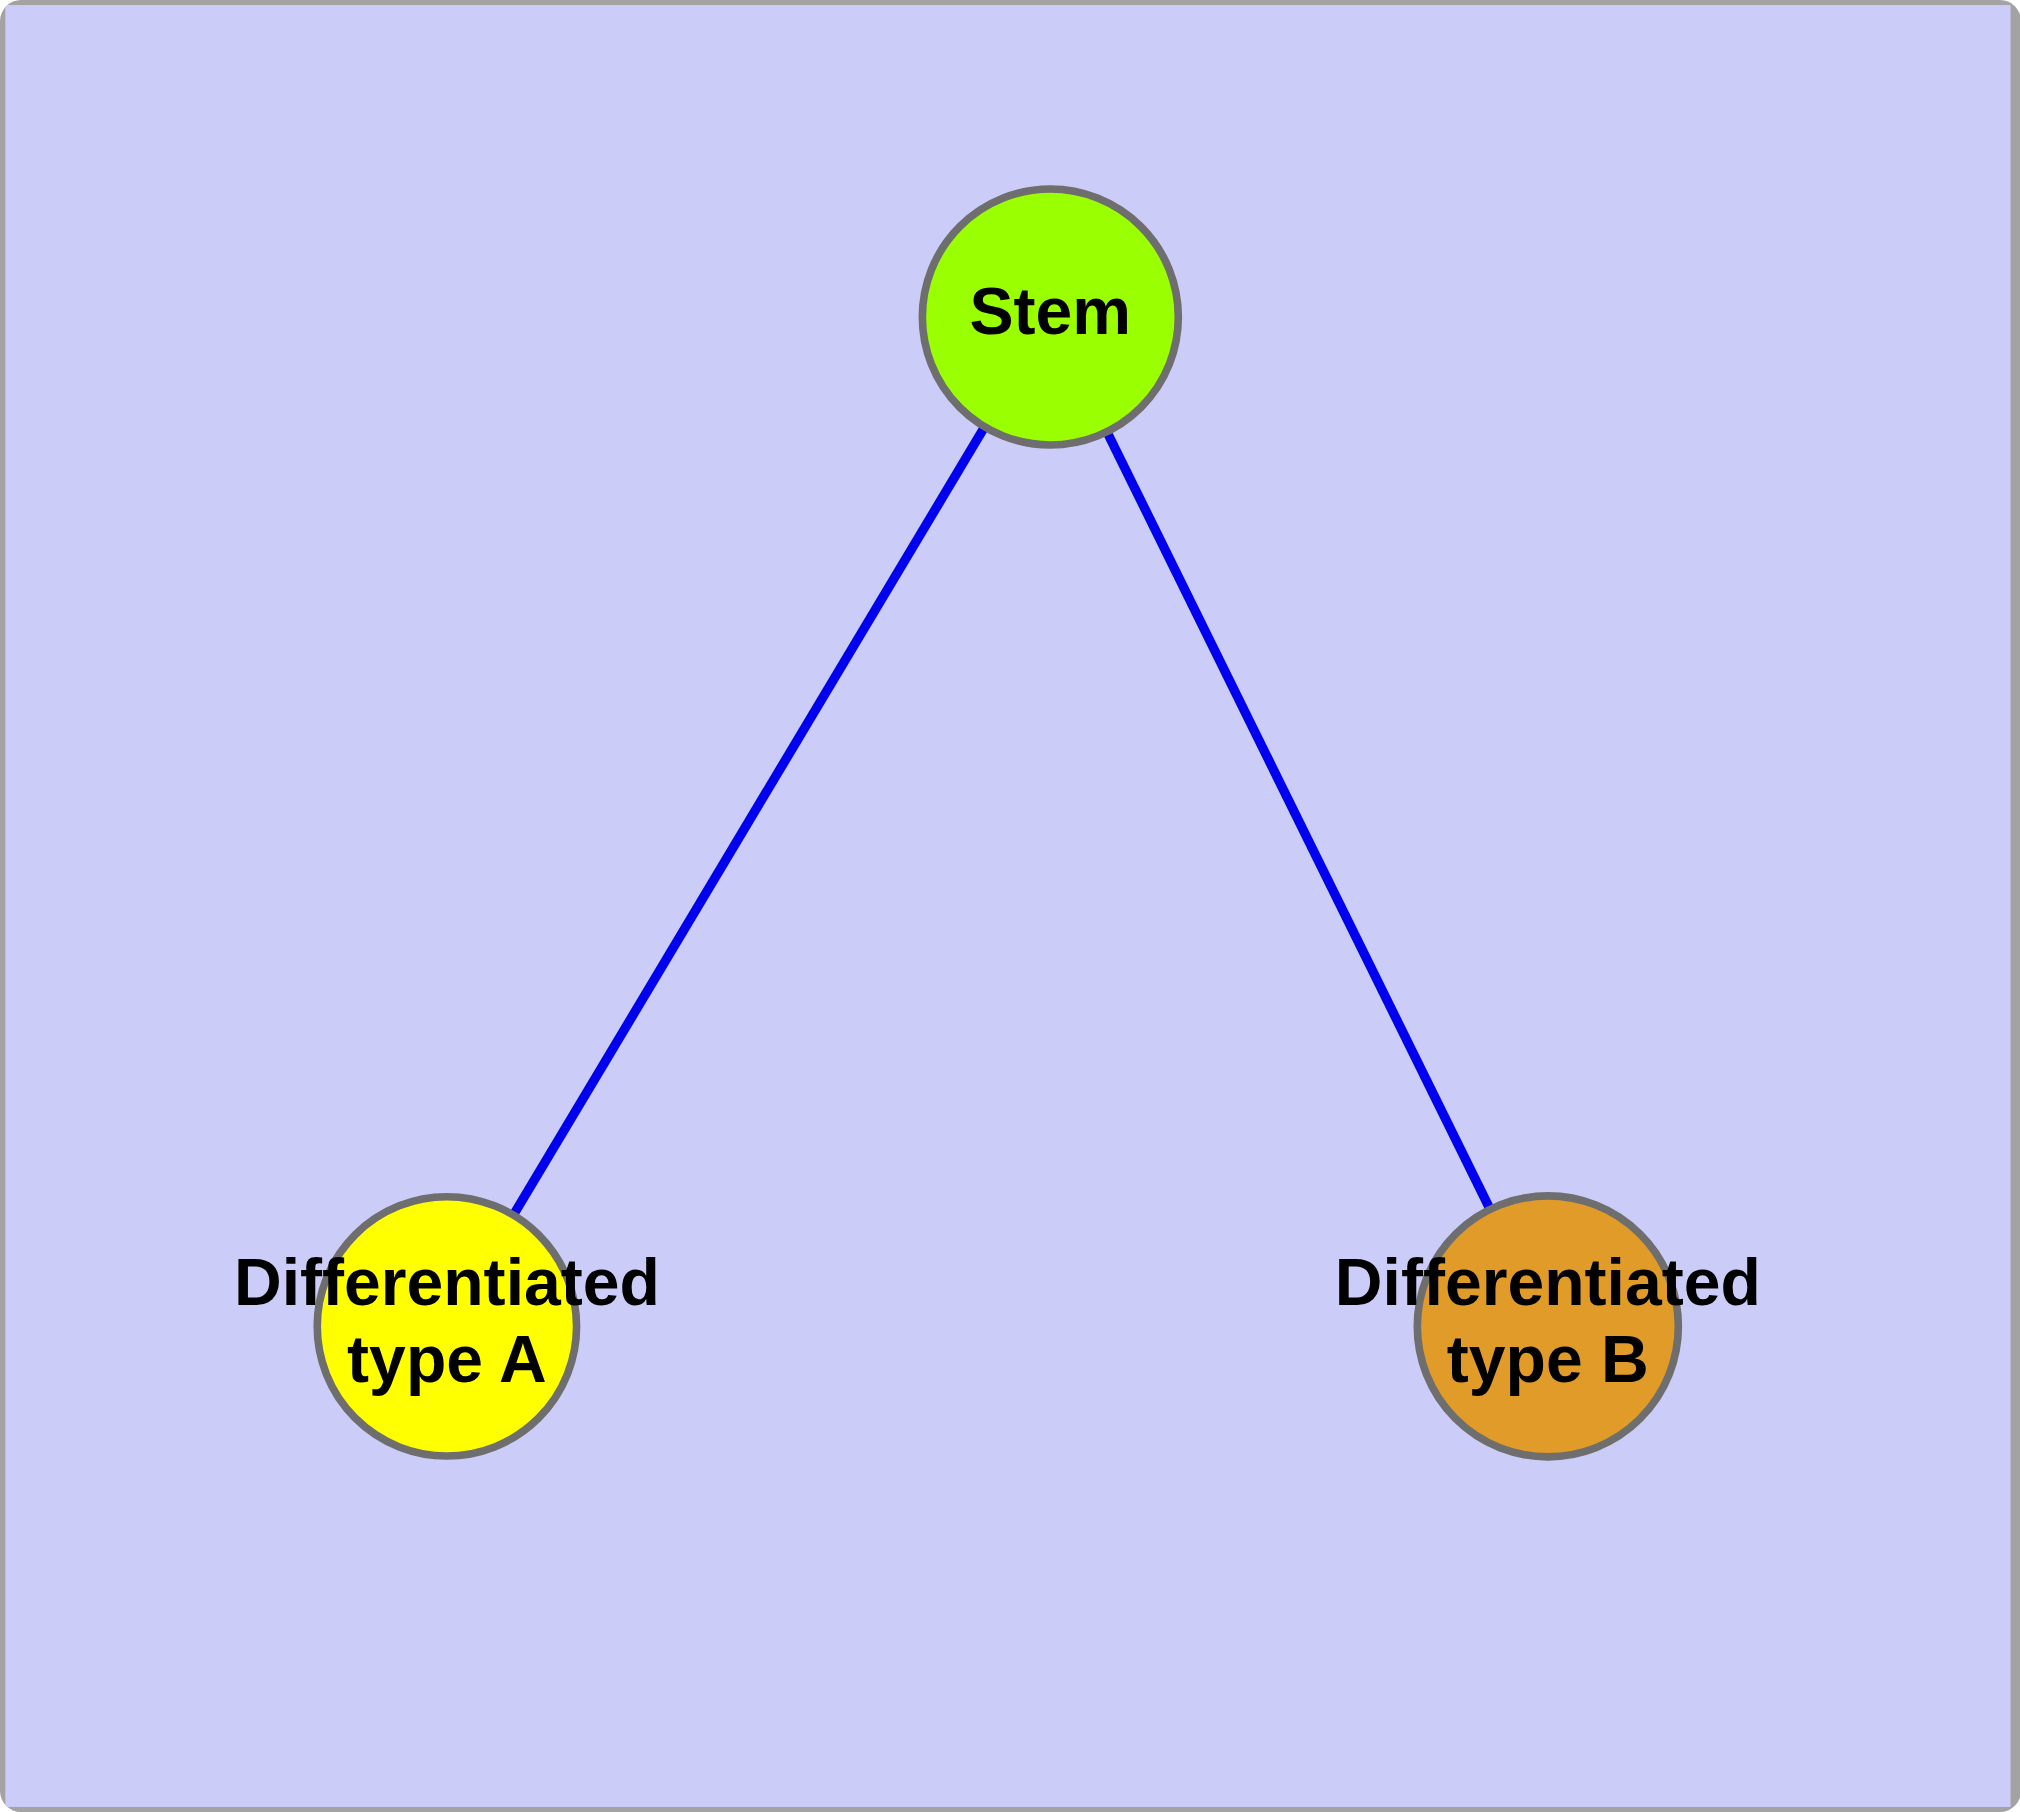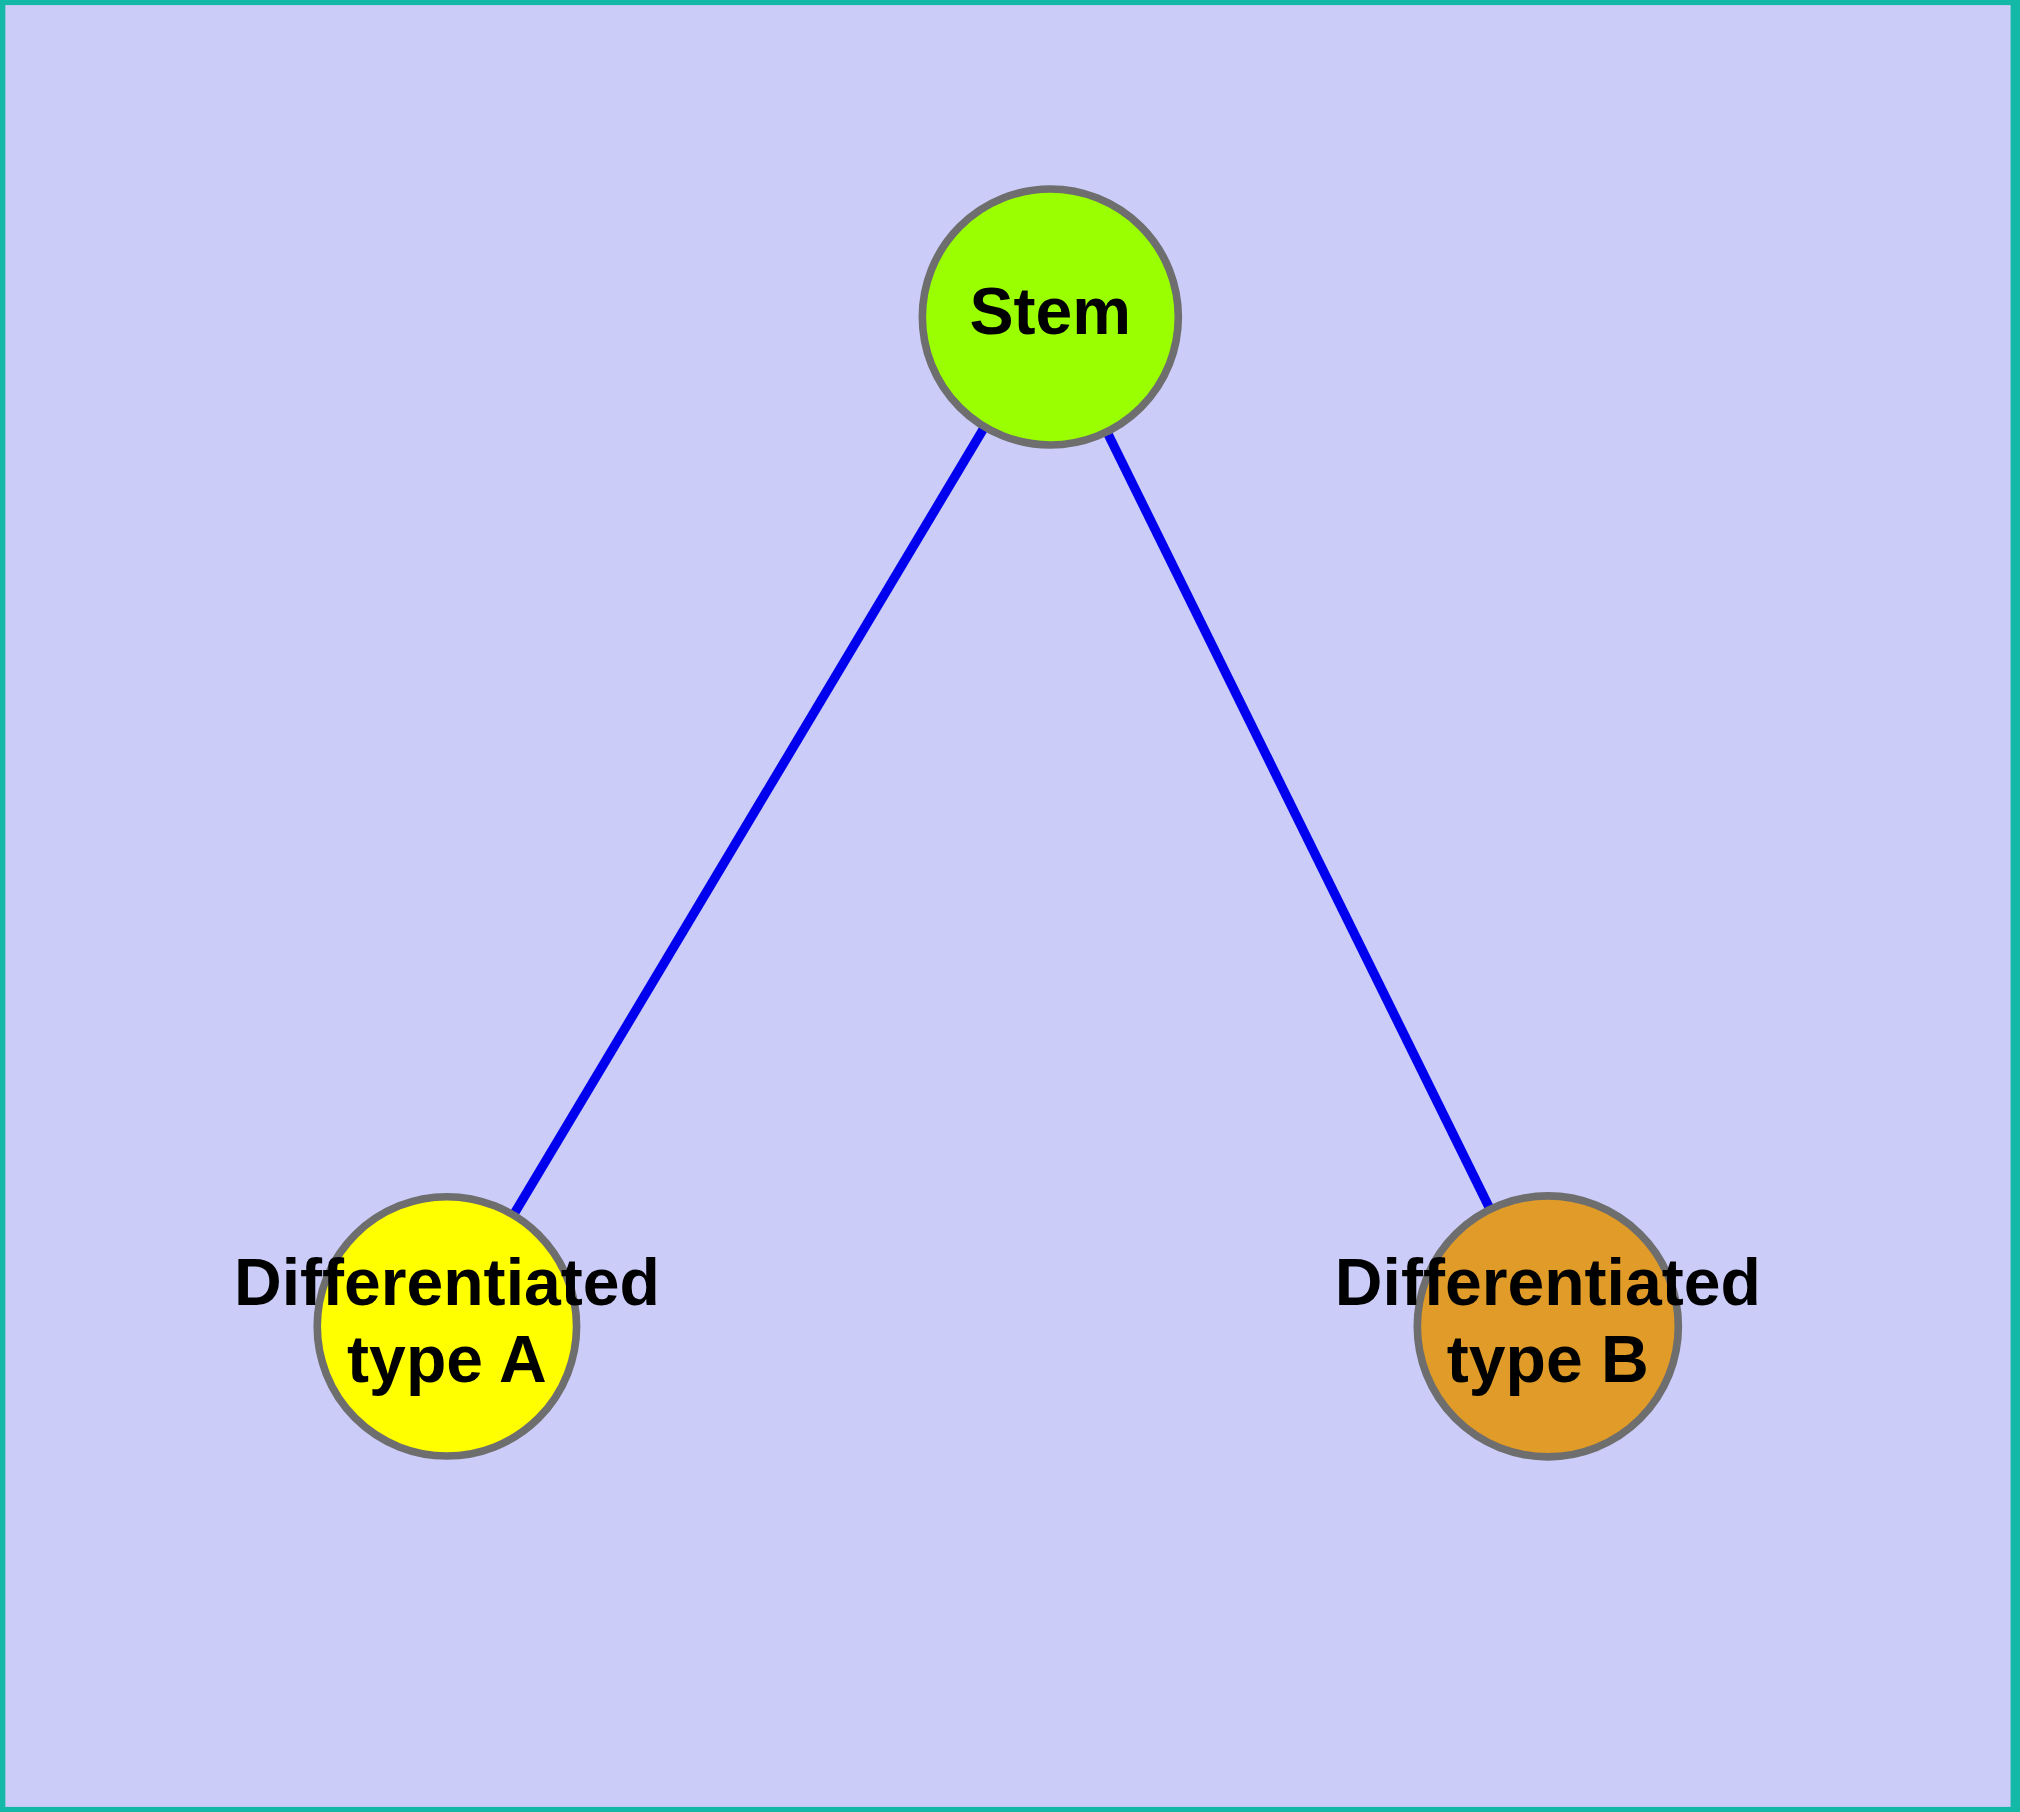--- a/index.html
+++ b/index.html
@@ -4,23 +4,24 @@
 <style>
   html, body {
     margin: 0;
     padding: 0;
     background: #ffffff;
   }
   #canvas {
     position: relative;
     width: 2021px;
     height: 1812px;
-    background: #14b8a6;
+    background: #a3a3a3;
     overflow: hidden;
     font-family: "Liberation Sans", sans-serif;
+    border-radius: 21px;
   }
   #graph-svg {
     position: absolute;
     left: 0;
     top: 0;
     width: 2021px;
     height: 1812px;
     display: block;
   }
   .node-label {

